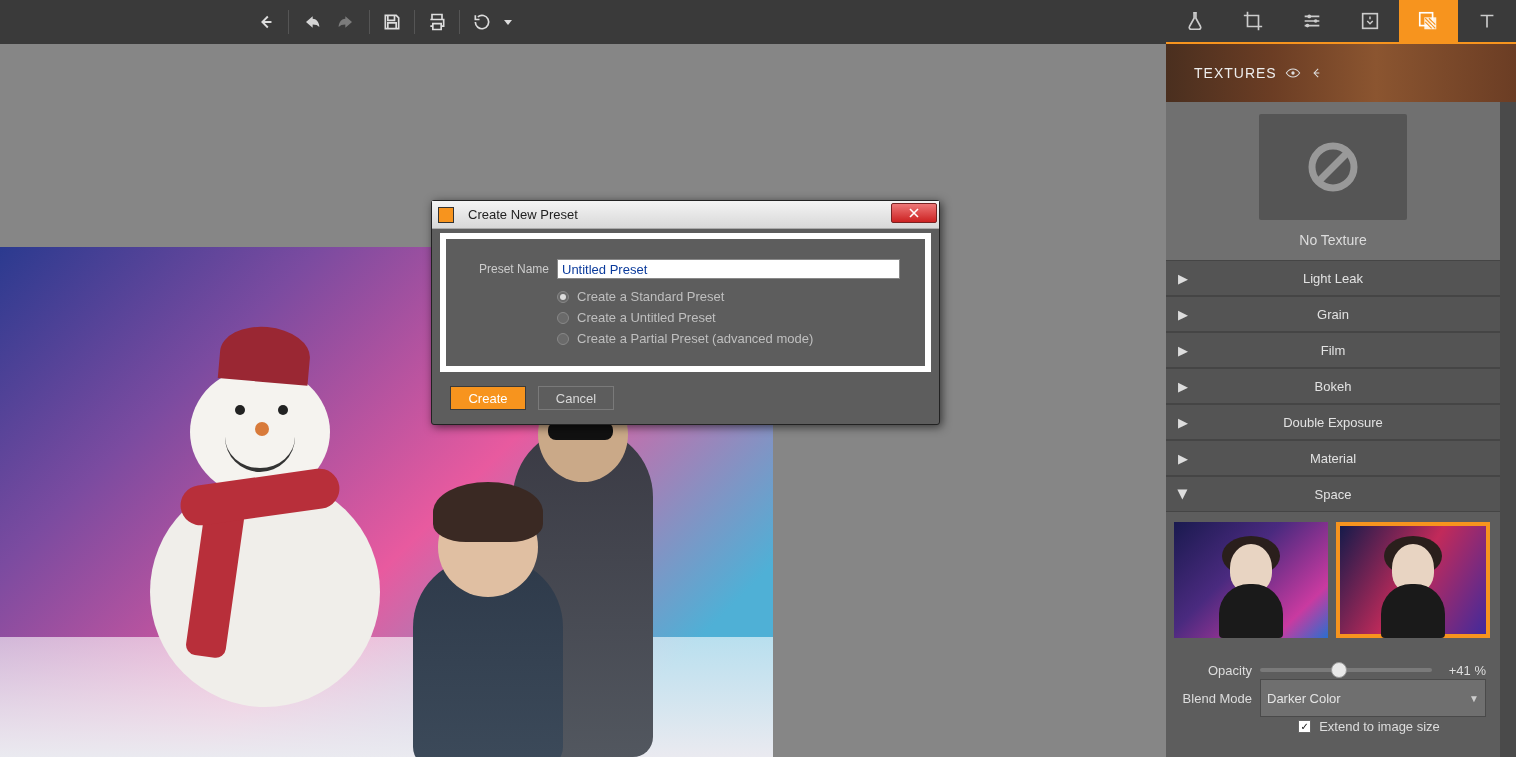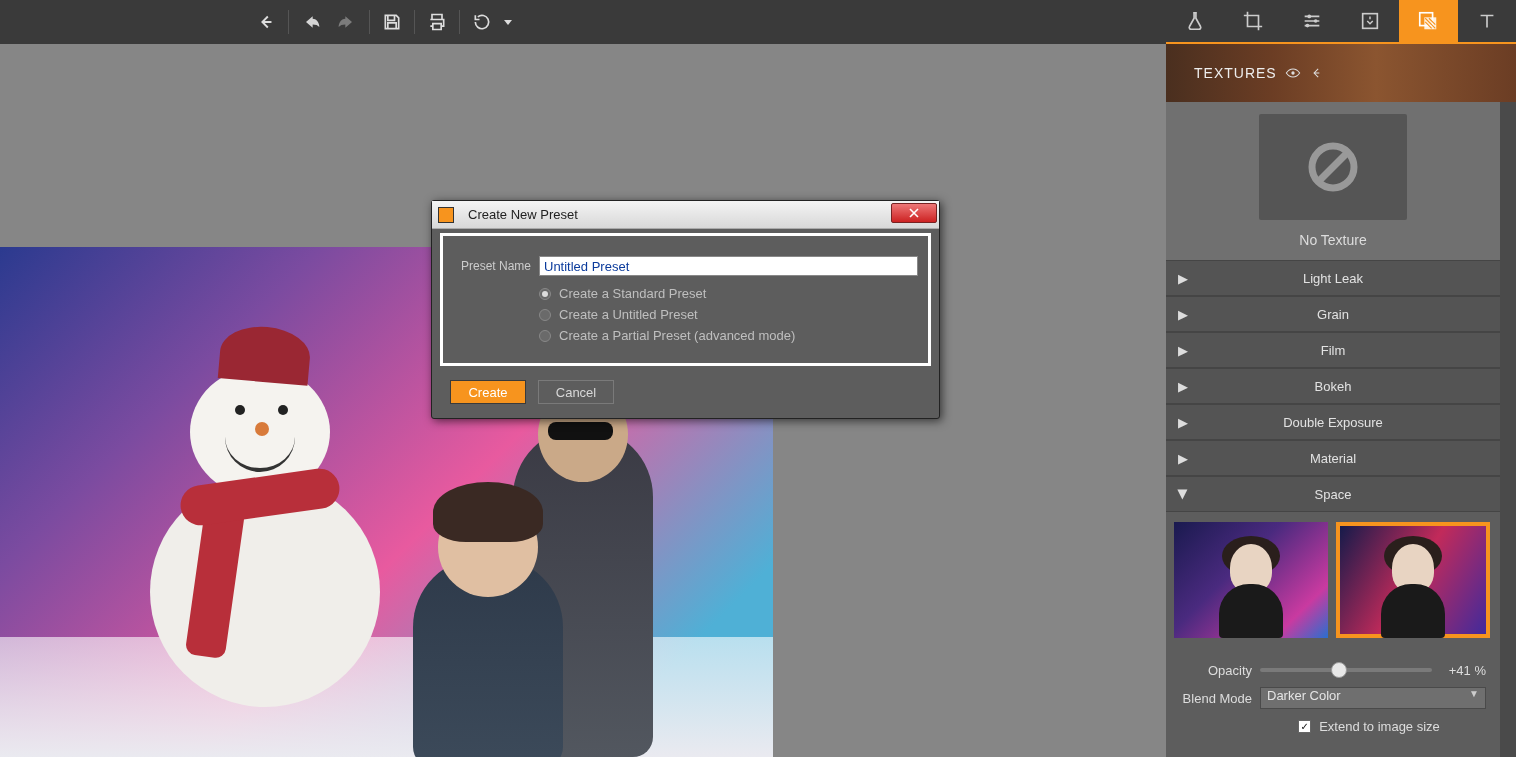--- a/index.html
+++ b/index.html
@@ -45,29 +45,29 @@
 .th.sel{outline:4px solid #f7941e;outline-offset:-4px}
 .th .portrait{position:absolute;left:56px;top:22px;width:42px;height:48px;border-radius:50% 50% 40% 40%;background:#e8d4c2}
 .th .phair{position:absolute;left:48px;top:14px;width:58px;height:40px;border-radius:50%;background:#2a1f1c}
 .th .pbody{position:absolute;left:45px;top:62px;width:64px;height:54px;background:#1a1a1a;border-radius:30px 30px 4px 4px}
 .th.sel{background:linear-gradient(120deg,#0b1a4a,#c22a5a 50%,#3a2a9f)}
 .controls{padding:8px 14px;background:#5d5d5d}
 .ctrl-row{display:flex;align-items:center;height:28px;gap:8px;color:#ddd;font-size:13px}
 .ctrl-row .lab{text-align:right}
 .slider{flex:1;position:relative;height:4px;background:#7a7a7a;border-radius:2px}
 .slider .knob{position:absolute;top:-6px;width:16px;height:16px;border-radius:50%;background:#e8e8e8;border:1px solid #999}
-.select{flex:1;height:22px;background:#6f6f6f;border:1px solid #4a4a4a;color:#e4e4e4;padding:0 6px;display:flex;align-items:flex-start;justify-content:space-between;cursor:pointer}
+.select{flex:1;height:38px;background:#6f6f6f;border:1px solid #4a4a4a;color:#e4e4e4;padding:0 6px;display:flex;align-items:center;justify-content:space-between;cursor:pointer}
 .select .caret{color:#ccc;font-size:10px}
 .chk{width:13px;height:13px;background:#fff;border:1px solid #666;display:inline-flex;align-items:center;justify-content:center;font-size:10px;color:#111}
 .dialog{position:absolute;left:431px;top:200px;width:509px;background:#5d5d5d;border:1px solid #222;box-shadow:2px 2px 10px rgba(0,0,0,.6);border-radius:3px}
 .dlg-title{height:28px;background:linear-gradient(#f4f4f4,#d8d8d8);display:flex;align-items:center;padding:0 6px;gap:14px;color:#222;font-size:12px;border-bottom:1px solid #aaa;position:relative}
 .dlg-title .icon{width:16px;height:16px;background:#f7941e;border:1px solid #333}
 .dlg-close{position:absolute;right:2px;top:2px;width:46px;height:20px;background:linear-gradient(#e77,#c22);border:1px solid #722;border-radius:2px;display:flex;align-items:center;justify-content:center;color:#fff;font-size:11px;cursor:pointer}
 .dlg-body{padding:16px 24px 12px 24px;border:1px solid #777;border-top:none;margin:4px;margin-top:0}
-.dlg-body.inner{border:3px solid #ffffff;padding:20px 10px 14px}
+.dlg-body.inner{border:6px solid #ffffff;padding:20px 25px 14px}
 .form-row{display:flex;align-items:center;gap:8px;margin-bottom:10px;color:#ccc}
 .form-row .fl{width:78px;text-align:right;font-size:12px}
 .form-row input[type=text]{flex:1;height:20px;background:#efefef;border:1px solid #888;color:#0a2a6f;padding:0 4px;font-size:13px}
 .form-row input[type=text]::selection{background:#8aa9d8}
 .radio-row{display:flex;align-items:center;gap:8px;color:#bfbfbf;font-size:12.5px;margin:6px 0;padding-left:86px}
 .radio{width:12px;height:12px;border-radius:50%;border:1px solid #888;background:#6a6a6a;display:inline-flex;align-items:center;justify-content:center}
 .radio.checked::after{content:"";width:6px;height:6px;border-radius:50%;background:#ddd}
 .dlg-buttons{display:flex;gap:12px;padding:10px 14px}
 .dlg-buttons .btn{width:76px;height:24px;display:flex;align-items:center;justify-content:center;border:1px solid #3a3a3a;cursor:pointer;font-size:13px}
 .btn.primary{background:#f7941e;color:#fff}

